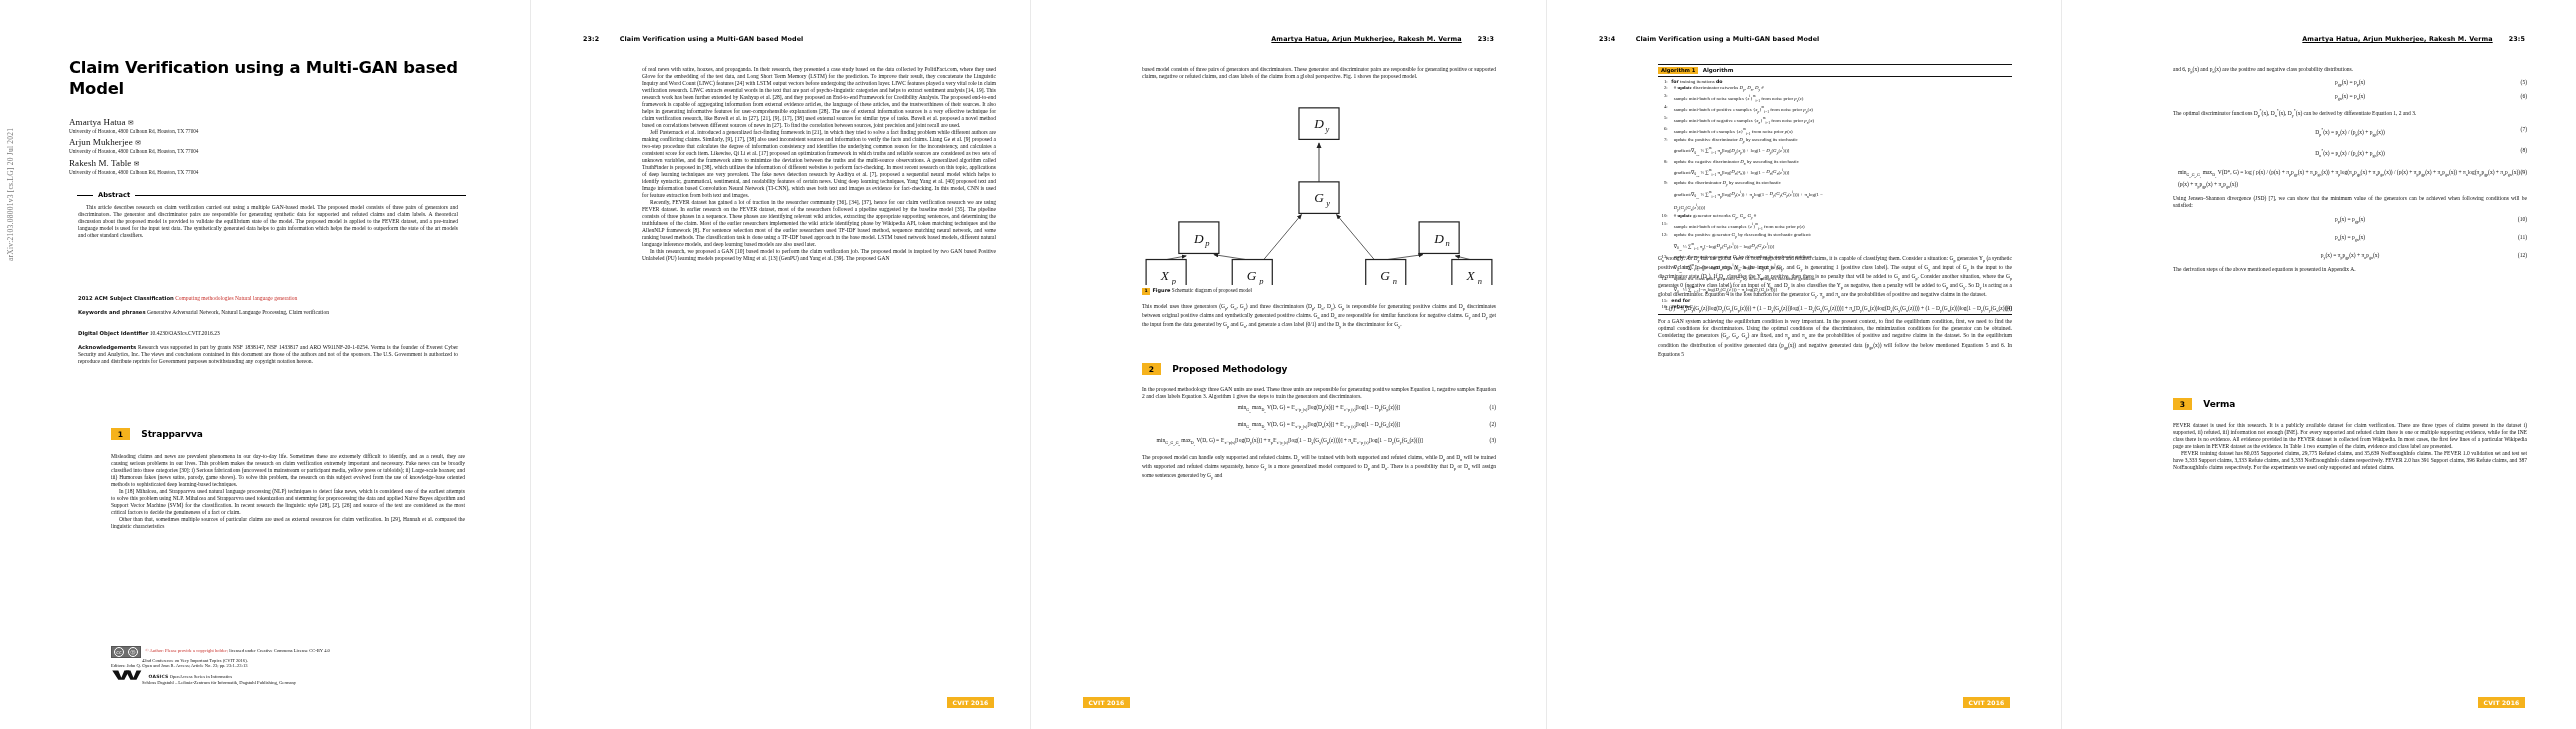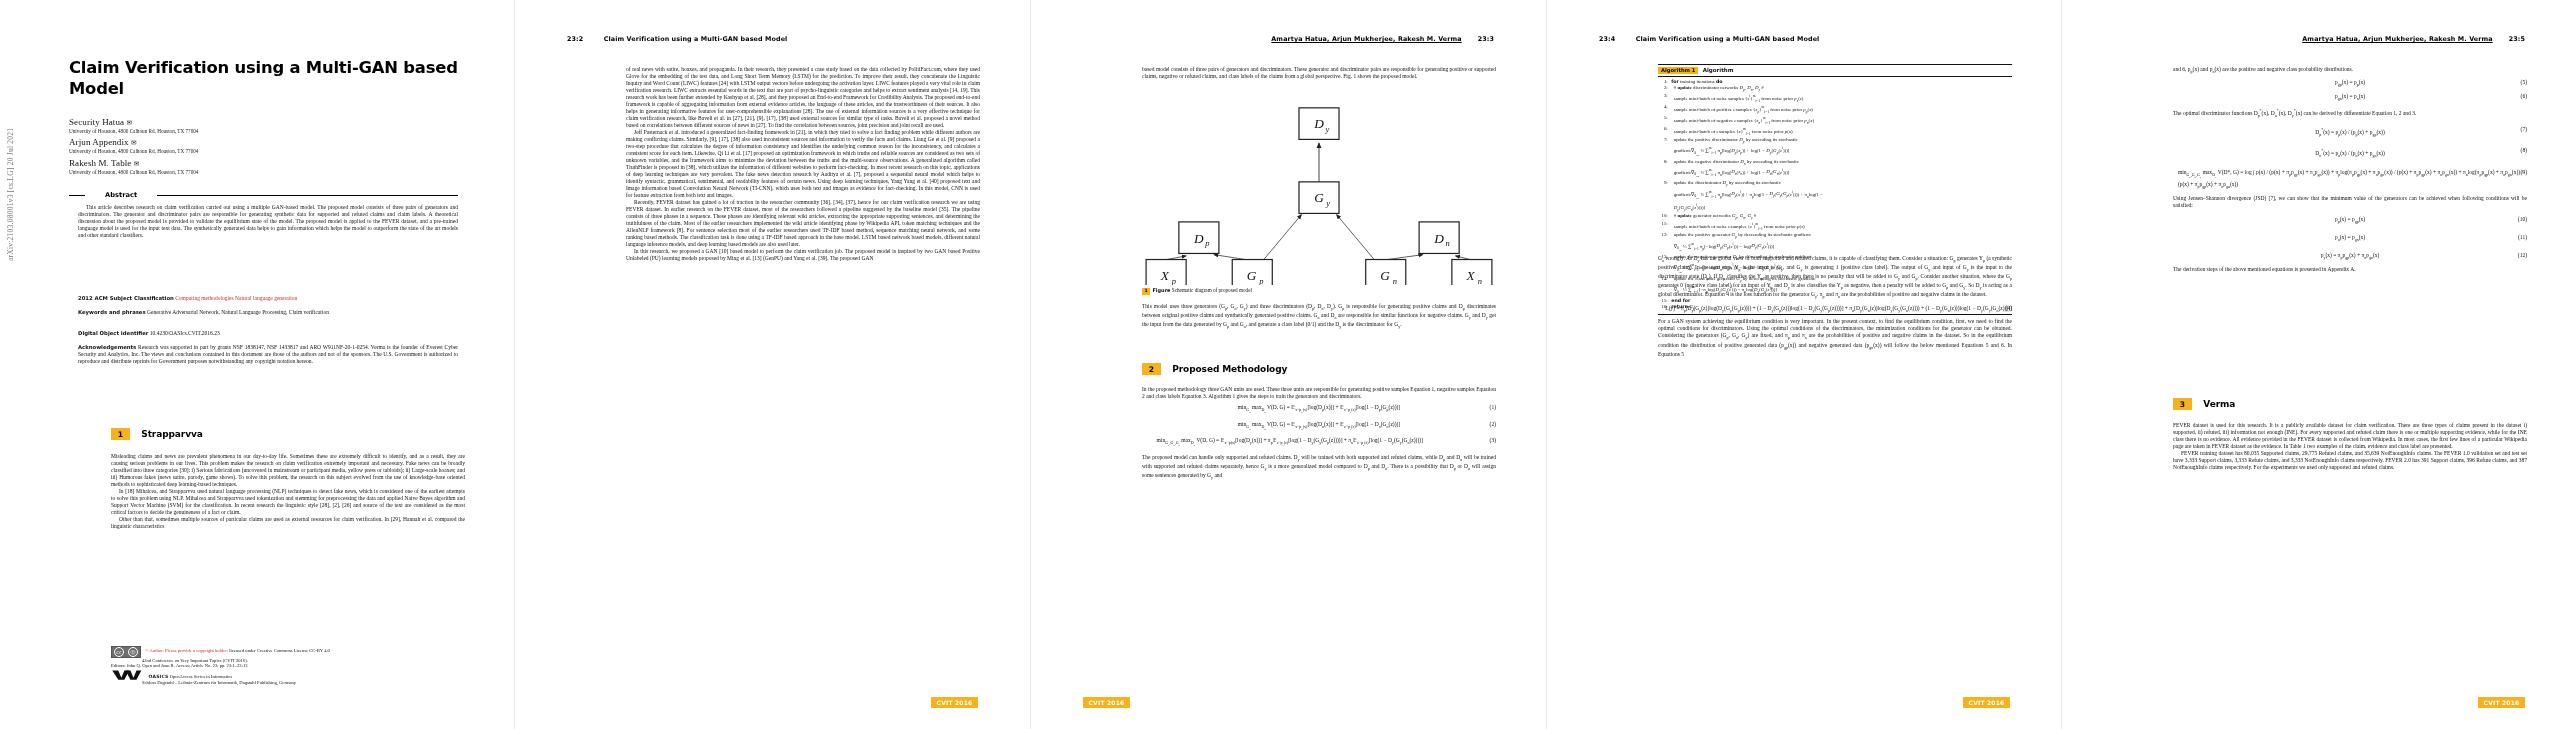--- a/index.html
+++ b/index.html
@@ -2,21 +2,21 @@
 <html style="font-size:9.7px"><head>
 <meta charset="utf-8">
 <style>
   html,body{margin:0;padding:0;background:#7a7a7a;}
   body{font-family:"Liberation Serif",serif;}
   .sheet{position:relative;width:2576px;height:729px;background:#ffffff;overflow:hidden;}
 
   
   .page{position:absolute;top:0;height:729px;background:#fff;}
   .p1{left:0;width:515px;}
-  .p2{left:514px;width:515px;}
+  .p2{left:530px;width:515px;}
   .p3{left:1030px;width:515px;}
   .p4{left:1546px;width:515px;}
   .p5{left:2061px;width:515px;}
   .page + .page{border-left:0.6px solid #e9e9e9;}
 
   
   .runhead{position:absolute;top:35px;left:52px;right:52px;
     font-family:"DejaVu Sans",sans-serif;font-weight:bold;font-size:6.4px;
     letter-spacing:0.1px;color:#000;display:flex;gap:16px;white-space:nowrap;}
   .runhead.right{justify-content:flex-end;}
@@ -36,21 +36,21 @@
   .title{position:absolute;left:69px;width:389px;top:58px;
     font-family:"DejaVu Sans",sans-serif;font-weight:bold;font-size:16.4px;
     line-height:20.7px;letter-spacing:-0.2px;color:#000;}
   .author{position:absolute;left:69px;width:401px;
     font-family:"Liberation Serif",serif;}
   .author .nm{font-size:9px;letter-spacing:0.1px;color:#111;}
   .author .env{font-size:6.7px;margin-left:2.4px;}
   .author .aff{font-size:5.2px;color:#222;margin-top:0.6px;line-height:6.7px;}
 
   
-  .abs-head{position:absolute;left:69px;width:389px;display:flex;align-items:center;gap:20px;justify-content:center;}
+  .abs-head{position:absolute;left:77px;width:389px;display:flex;align-items:center;gap:5px;justify-content:center;}
   .abs-head .dash{width:16px;height:1px;background:#000;}
   .abs-head .lbl{font-family:"DejaVu Sans",sans-serif;font-weight:bold;font-size:6.7px;color:#000;}
   .abs-head .rule{flex:1;height:0.8px;background:#000;}
 
   .abs-body{position:absolute;left:78px;width:380px;
     font-size:5.5px;line-height:7.1px;text-align:justify;color:#111;}
   .abs-body p{margin:0;text-indent:8px;}
 
   .meta{position:absolute;left:78px;width:380px;font-size:5.5px;line-height:7.1px;
     text-align:justify;color:#111;}
@@ -117,25 +117,25 @@
 
 <div class="sheet">
 
   <div class="page p1">
 
     <div class="arxiv">arXiv:2103.08001v3  [cs.LG]  20 Jul 2021</div>
 
     <div class="title">Claim Verification using a Multi-GAN based Model</div>
 
     <div class="author" style="top:117px">
-      <div class="nm"><span>Security Hatua</span><span class="env">✉</span></div>
+      <div class="nm"><span>Amartya Hatua</span><span class="env">✉</span></div>
       <div class="aff">University of Houston, 4800 Calhoun Rd, Houston, TX 77004</div>
     </div>
     <div class="author" style="top:137px">
-      <div class="nm"><span>Arjun Appendix</span><span class="env">✉</span></div>
+      <div class="nm"><span>Arjun Mukherjee</span><span class="env">✉</span></div>
       <div class="aff">University of Houston, 4800 Calhoun Rd, Houston, TX 77004</div>
     </div>
     <div class="author" style="top:158px">
       <div class="nm"><span>Rakesh M. Table</span><span class="env">✉</span></div>
       <div class="aff">University of Houston, 4800 Calhoun Rd, Houston, TX 77004</div>
     </div>
 
     <div class="abs-head" style="top:191px">
       <div class="dash"></div>
       <div class="lbl">Abstract</div>

